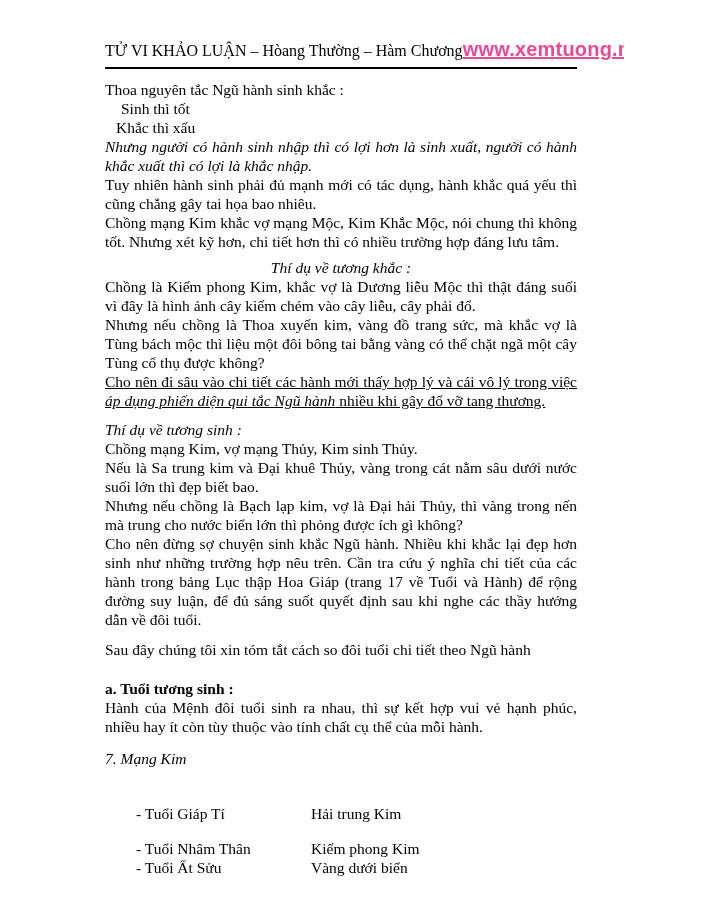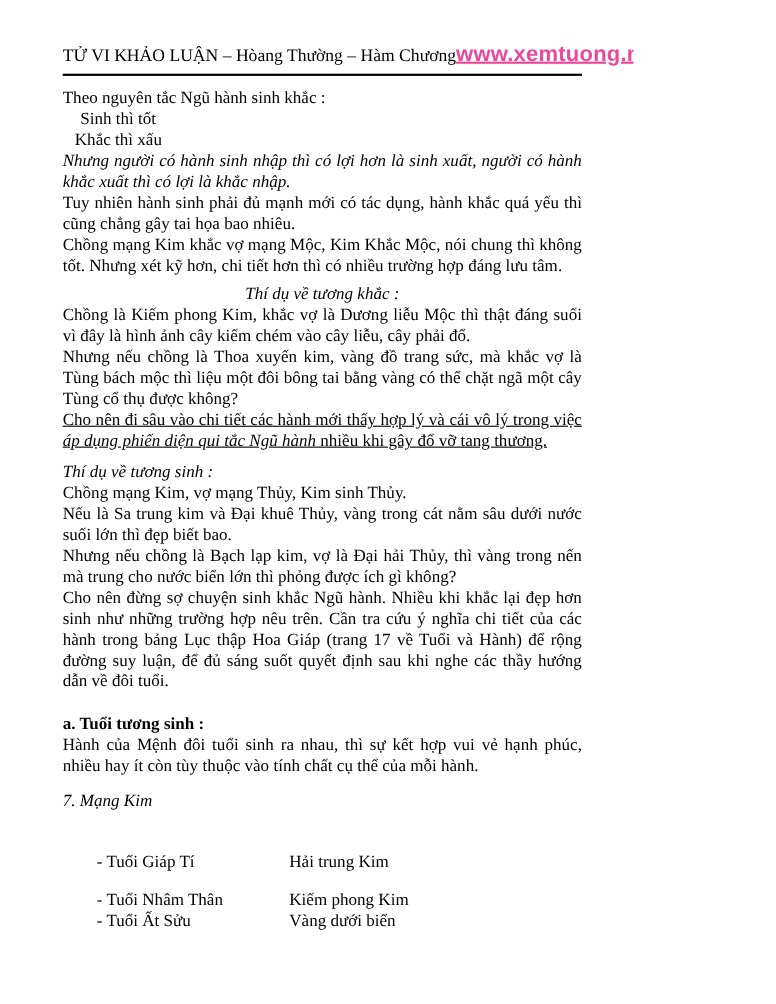--- a/index.html
+++ b/index.html
@@ -7,20 +7,21 @@
     position:relative;
     width:576px;height:913px;
     box-sizing:border-box;
     background:#ffffff;
     padding:40px 47px 0 57px;
     font-family:"Liberation Serif","DejaVu Serif",serif;
     font-size:15.5px;
     line-height:19px;
     color:#000000;
     overflow:hidden;
+    margin-left:48px;
   }
   .header{display:flex;align-items:baseline;font-size:16px;white-space:nowrap;}
   .header-title{flex:1;}
   .header-link{
     font-family:"Liberation Sans","DejaVu Sans",sans-serif;
     font-weight:bold;font-size:20px;color:#ec4899;
     text-decoration:underline;cursor:pointer;letter-spacing:.2px;
   }
   .header-page{margin-left:16px;margin-right:26px;}
   .rule{border:none;border-top:2px solid #000;margin:7px 0 0 0;}
@@ -50,38 +51,39 @@
   <div class="header">
     <span class="header-title">TỬ VI KHẢO LUẬN – Hòang Thường – Hàm Chương</span>
     <a class="header-link">www.xemtuong.net</a>
     <span class="header-page">249</span>
   </div>
 
   <hr class="rule">
 
   <div class="body">
 
-    <p>Theo nguyên tắc Ngũ hành sinh khắc :</p>
+    <p>Thoa nguyên tắc Ngũ hành sinh khắc :</p>
     <p class="ind16">Sinh thì tốt</p>
     <p class="ind11">Khắc thì xấu</p>
     <p class="just it">Nhưng người có hành sinh nhập thì có lợi hơn là sinh xuất, người có hành khắc xuất thì có lợi là khắc nhập.</p>
     <p class="just">Tuy nhiên hành sinh phải đủ mạnh mới có tác dụng, hành khắc quá yếu thì cũng chẳng gây tai họa bao nhiêu.</p>
     <p class="just">Chồng mạng Kim khắc vợ mạng Mộc, Kim Khắc Mộc, nói chung thì không tốt. Nhưng xét kỹ hơn, chi tiết hơn thì có nhiều trường hợp đáng lưu tâm.</p>
 
     <p class="it mt7">Thí dụ về tương khắc :</p>
     <p class="just">Chồng là Kiếm phong Kim, khắc vợ là Dương liễu Mộc thì thật đáng suối vì đây là hình ảnh cây kiếm chém vào cây liễu, cây phải đổ.</p>
     <p class="just">Nhưng nếu chồng là Thoa xuyến kim, vàng đồ trang sức, mà khắc vợ là Tùng bách mộc thì liệu một đôi bông tai bằng vàng có thể chặt ngã một cây Tùng cổ thụ được không?</p>
     <p class="just ul-para"><span>Cho nên đi sâu vào chi tiết các hành mới thấy hợp lý và cái vô lý trong việc </span><span class="it">áp dụng phiến diện qui tắc Ngũ hành</span><span> nhiều khi gây đổ vỡ tang thương.</span></p>
 
     <p class="it mt10">Thí dụ về tương sinh :</p>
     <p class="just">Chồng mạng Kim, vợ mạng Thủy, Kim sinh Thủy.</p>
     <p class="just">Nếu là Sa trung kim và Đại khuê Thủy, vàng trong cát nằm sâu dưới nước suối lớn thì đẹp biết bao.</p>
     <p class="just">Nhưng nếu chồng là Bạch lạp kim, vợ là Đại hải Thủy, thì vàng trong nến mà trung cho nước biển lớn thì phỏng được ích gì không?</p>
     <p class="just">Cho nên đừng sợ chuyện sinh khắc Ngũ hành. Nhiều khi khắc lại đẹp hơn sinh như những trường hợp nêu trên. Cần tra cứu ý nghĩa chi tiết của các hành trong bảng Lục thập Hoa Giáp (trang 17 về Tuổi và Hành) để rộng đường suy luận, để đủ sáng suốt quyết định sau khi nghe các thầy hướng dẫn về đôi tuổi.</p>
 
+    <p class="mt11">Sau đây chúng tôi xin tóm tắt cách so đôi tuổi chi tiết theo Ngũ hành</p>
 
     <p class="bold mt20">a. Tuổi tương sinh :</p>
     <p class="just">Hành của Mệnh đôi tuổi sinh ra nhau, thì sự kết hợp vui vẻ hạnh phúc, nhiều hay ít còn tùy thuộc vào tính chất cụ thể của mỗi hành.</p>
 
     <p class="it mt13">7. Mạng Kim</p>
 
     <div class="tuoi-row mt36">
       <span class="tuoi-col">- Tuổi Giáp Tí</span>
       <span>Hải trung Kim</span>
     </div>

